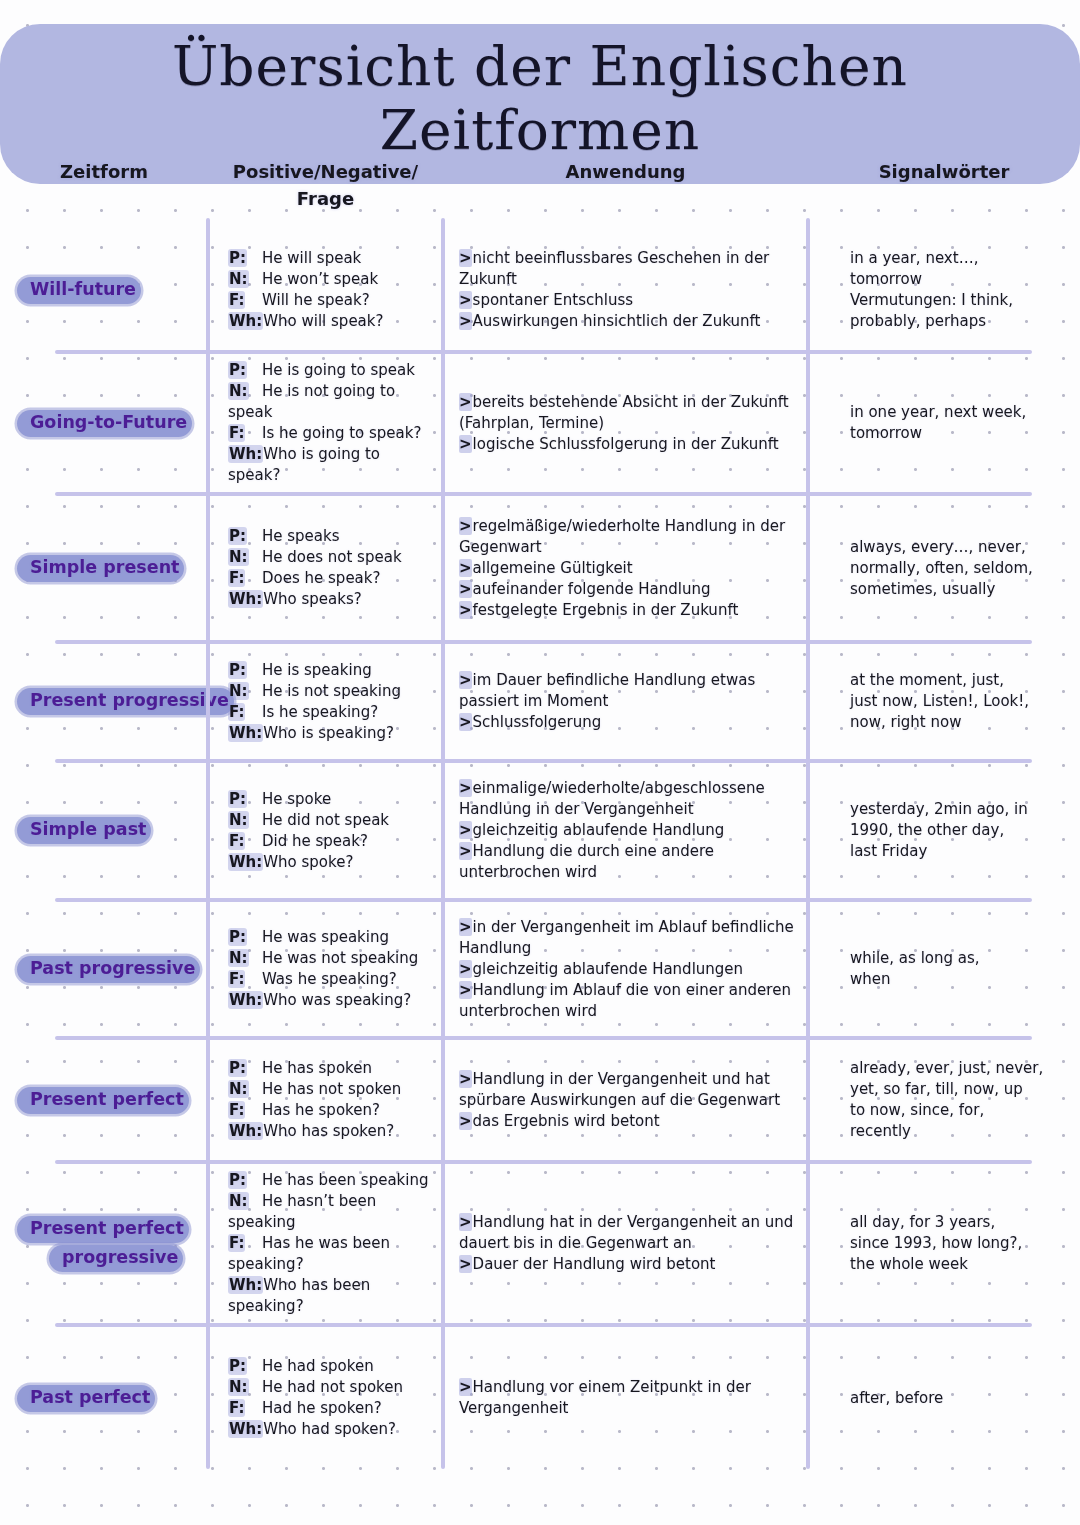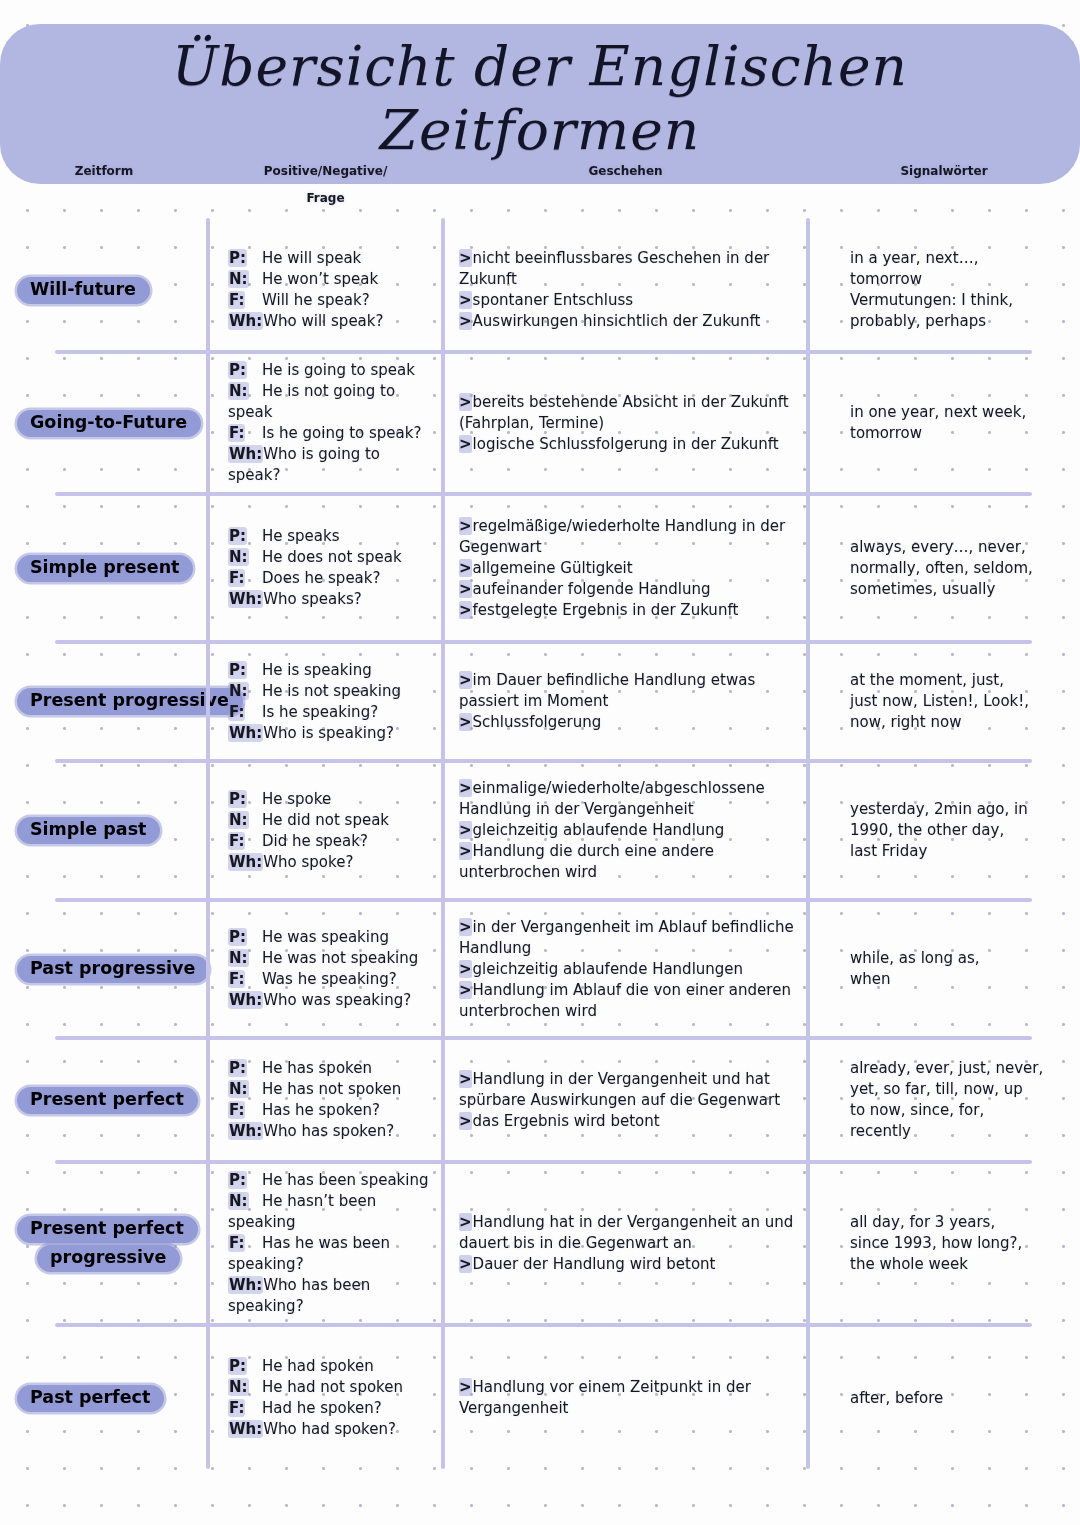--- a/index.html
+++ b/index.html
@@ -20,38 +20,37 @@
     background-size:37px 37px;
     background-position:9px 7px;
   }
   .page{width:1080px;height:1525px;position:relative;}
 
   
   .title-wrap{ text-align:center; padding-top:24px; height:140px;}
   .title{
     display:inline-block;
     font-family:"DejaVu Serif", serif;
-    font-style:italic;
     font-weight:500;
     font-size:55px;
     letter-spacing:1px;
     color:#141428;
     background:var(--titleHl);
     padding:10px 30px 22px 30px;
     border-radius:40px;
     text-shadow:0 1px 0 rgba(30,30,60,0.25);
   }
 
   
   .thead{
     display:grid;
     grid-template-columns:208px 235px 365px 272px;
     margin-top:18px;
     font-weight:bold;
-    font-size:12px;
+    font-size:18px;
     text-shadow:0 0 3px rgba(150,150,220,0.5);
   }
   .th{text-align:center; line-height:27px;}
 
   
   .tbody{position:relative; margin-top:18px;}
   .vline{
     position:absolute;
     width:4px;
     top:-12px;
@@ -74,28 +73,28 @@
   .hrule{
     height:4px;
     background:var(--divider);
     border-radius:2px;
     margin:0 48px 0 55px;
   }
 
   
   .cell-tense{padding-left:17px;}
   .pill-line{margin:2px 0;}
-  .pill-line.indent{margin-left:20px;}
+  .pill-line.indent{margin-left:32px;}
   .pill{
     display:inline-block;
     background:var(--pill);
-    color:#000000;
+    color:#4c1d95;
     font-weight:bold;
     font-size:17.5px;
-    padding:2px 14px 4px 13px;
+    padding:2px 5px 4px 13px;
     border-radius:15px;
     box-shadow:0 0 0 2.5px rgba(128,136,205,0.45);
     white-space:nowrap;
   }
 
   
   .cell-forms{padding:6px 6px 6px 20px;}
   .form-line{margin:0;}
   .fl-wrap{display:inline-block;min-width:34px;font-weight:bold;}
   .fl{background:rgba(148,153,214,0.40);border-radius:3px;padding:0 1px;}
@@ -120,21 +119,21 @@
   <div class="title-wrap">
     <span class="title">Übersicht der Englischen Zeitformen</span>
   </div>
 
   <div class="thead">
     <div class="th">Zeitform</div>
     <div class="th">
       <div>Positive/Negative/</div>
       <div>Frage</div>
     </div>
-    <div class="th">Geschehen</div>
+    <div class="th">Anwendung</div>
     <div class="th">Signalwörter</div>
   </div>
 
   <div class="tbody" id="rows">
     <div class="vline v1"></div>
     <div class="vline v2"></div>
     <div class="vline v3"></div>
   <div class="row" style="min-height: 120px;">
         <div class="cell-tense">
           <div class="pill-line"><span class="pill">Will-future</span></div>

